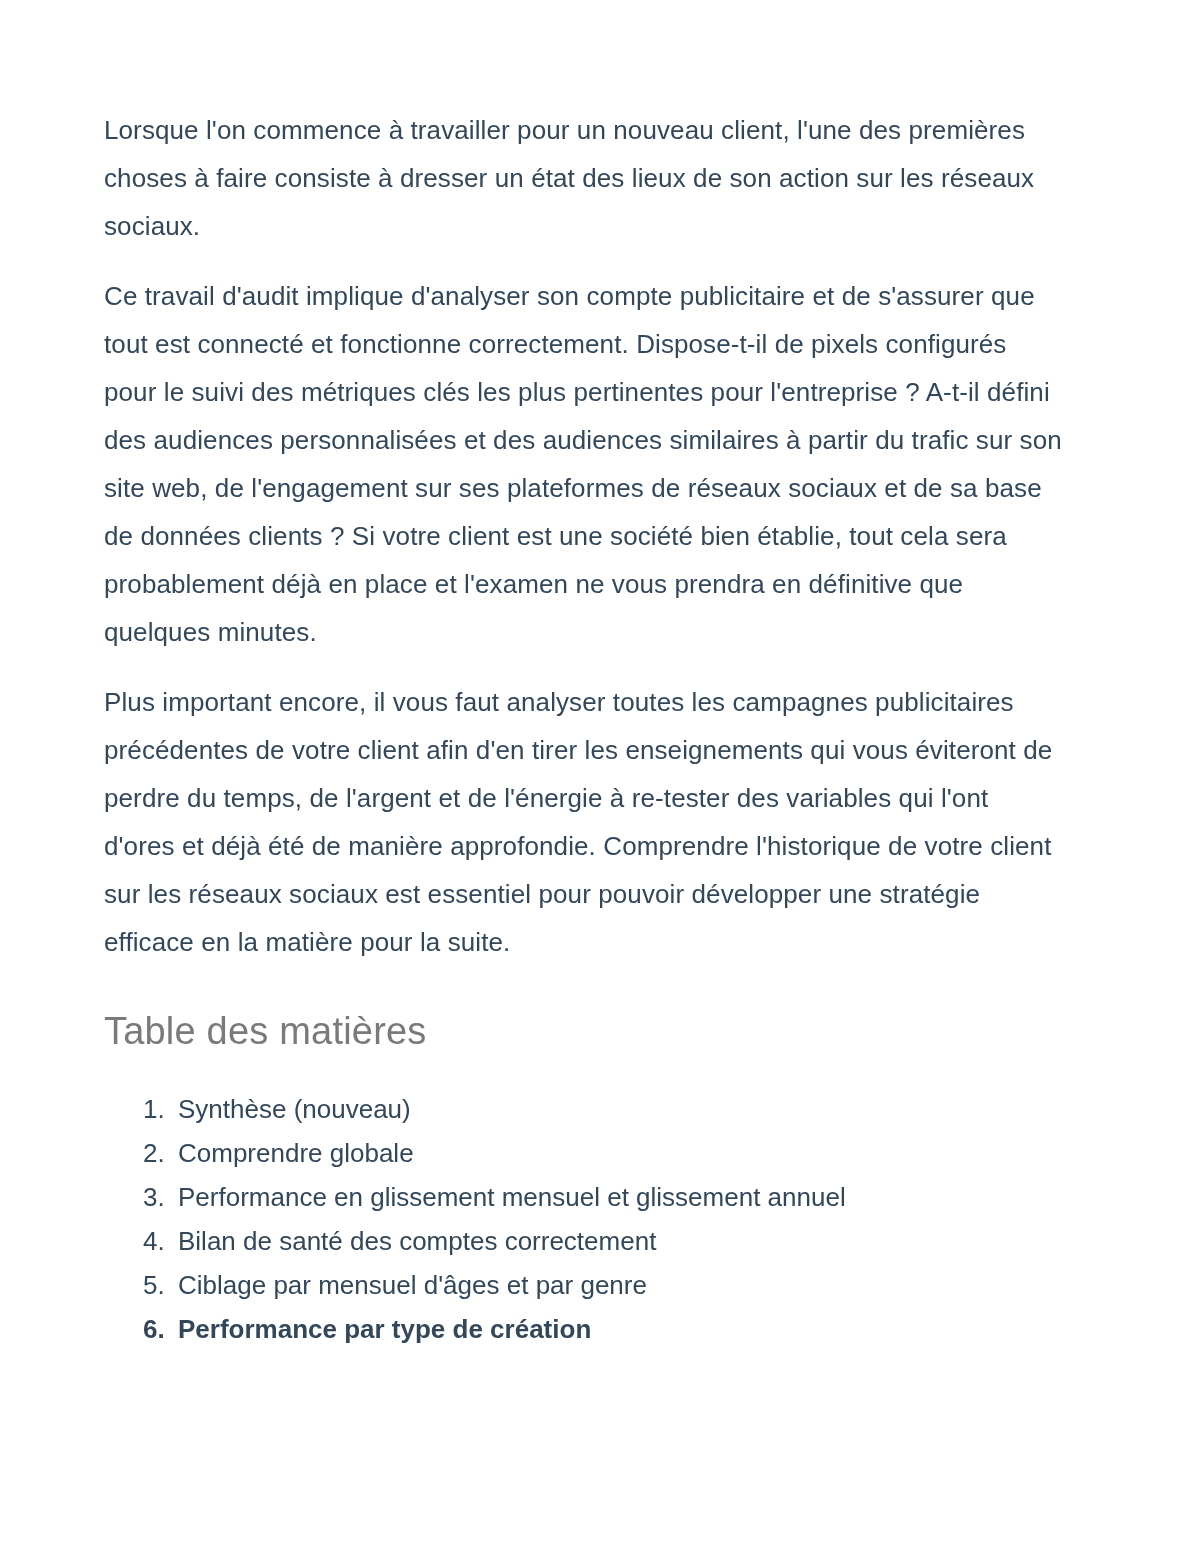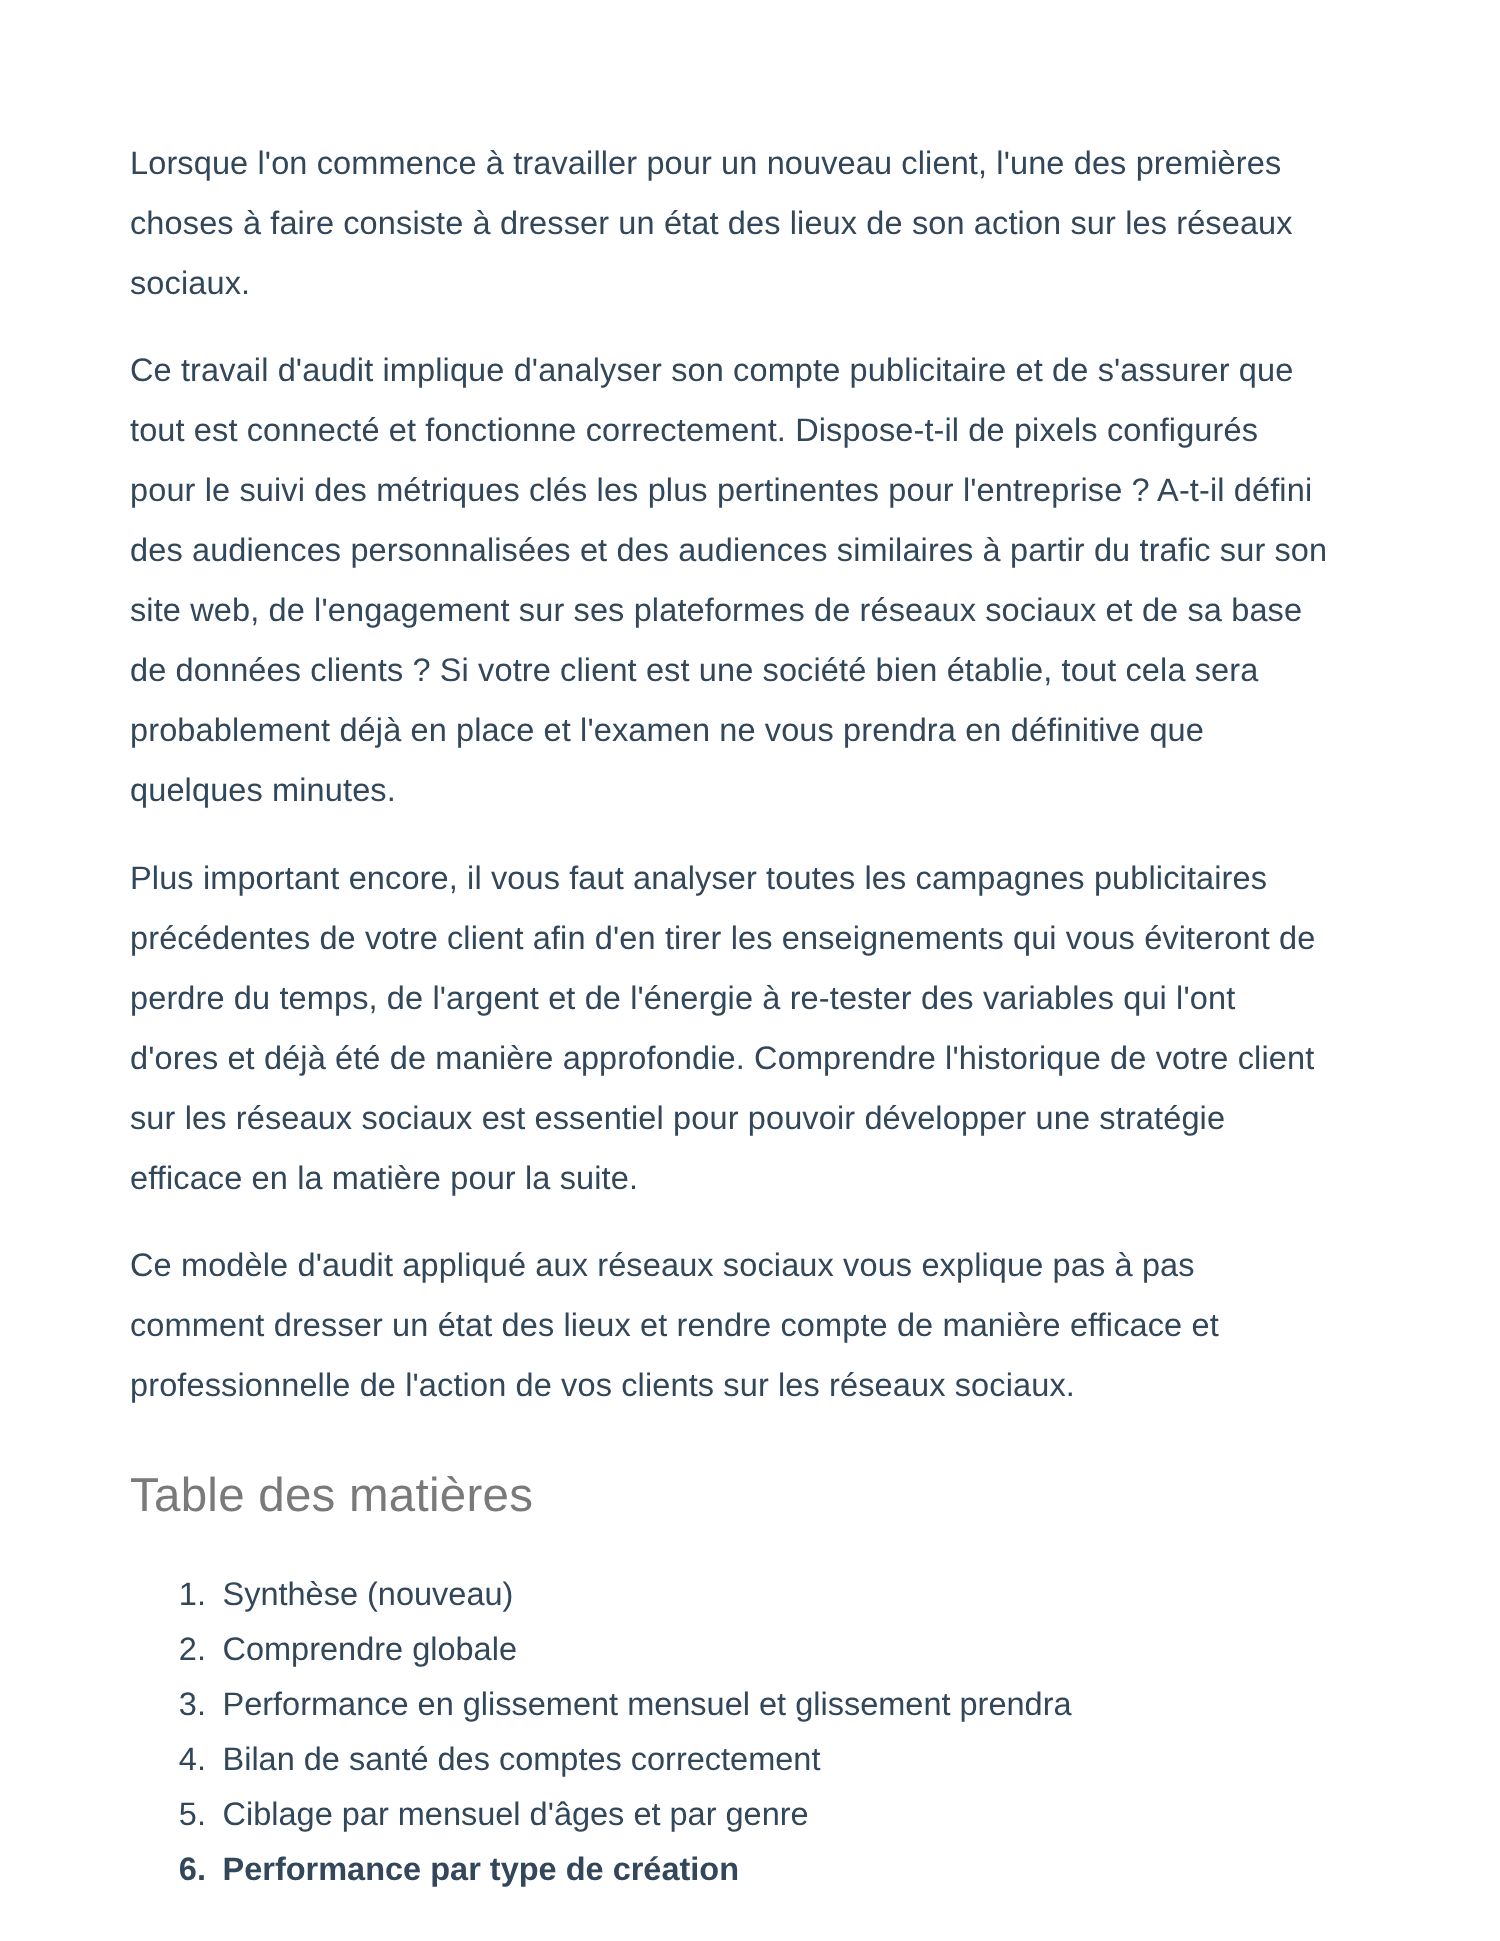--- a/index.html
+++ b/index.html
@@ -58,27 +58,26 @@
 
 <div class="page">
   <div class="article">
 
     <p>Lorsque l'on commence à travailler pour un nouveau client, l'une des premières choses à faire consiste à dresser un état des lieux de son action sur les réseaux sociaux.</p>
 
     <p>Ce travail d'audit implique d'analyser son compte publicitaire et de s'assurer que tout est connecté et fonctionne correctement. Dispose-t-il de pixels configurés pour le suivi des métriques clés les plus pertinentes pour l'entreprise ? A-t-il défini des audiences personnalisées et des audiences similaires à partir du trafic sur son site web, de l'engagement sur ses plateformes de réseaux sociaux et de sa base de données clients ? Si votre client est une société bien établie, tout cela sera probablement déjà en place et l'examen ne vous prendra en définitive que quelques minutes.</p>
 
     <p>Plus important encore, il vous faut analyser toutes les campagnes publicitaires précédentes de votre client afin d'en tirer les enseignements qui vous éviteront de perdre du temps, de l'argent et de l'énergie à re-tester des variables qui l'ont d'ores et déjà été de manière approfondie. Comprendre l'historique de votre client sur les réseaux sociaux est essentiel pour pouvoir développer une stratégie efficace en la matière pour la suite.</p>
 
-    <p>Ce modèle d'audit appliqué aux réseaux sociaux vous explique pas à pas comment dresser un état des lieux et rendre compte de manière efficace et professionnelle de l'action de vos clients sur les réseaux sociaux.</p>
 
     <h2 class="toc-title">Table des matières</h2>
 
     <ol class="toc-list">
       <li>Synthèse (nouveau)</li>
       <li>Comprendre globale</li>
-      <li>Performance en glissement mensuel et glissement prendra</li>
+      <li>Performance en glissement mensuel et glissement annuel</li>
       <li>Bilan de santé des comptes correctement</li>
       <li>Ciblage par mensuel d'âges et par genre</li>
       <li>Performance par type de création</li>
     </ol>
 
   </div>
 </div>
 
 </body></html>

